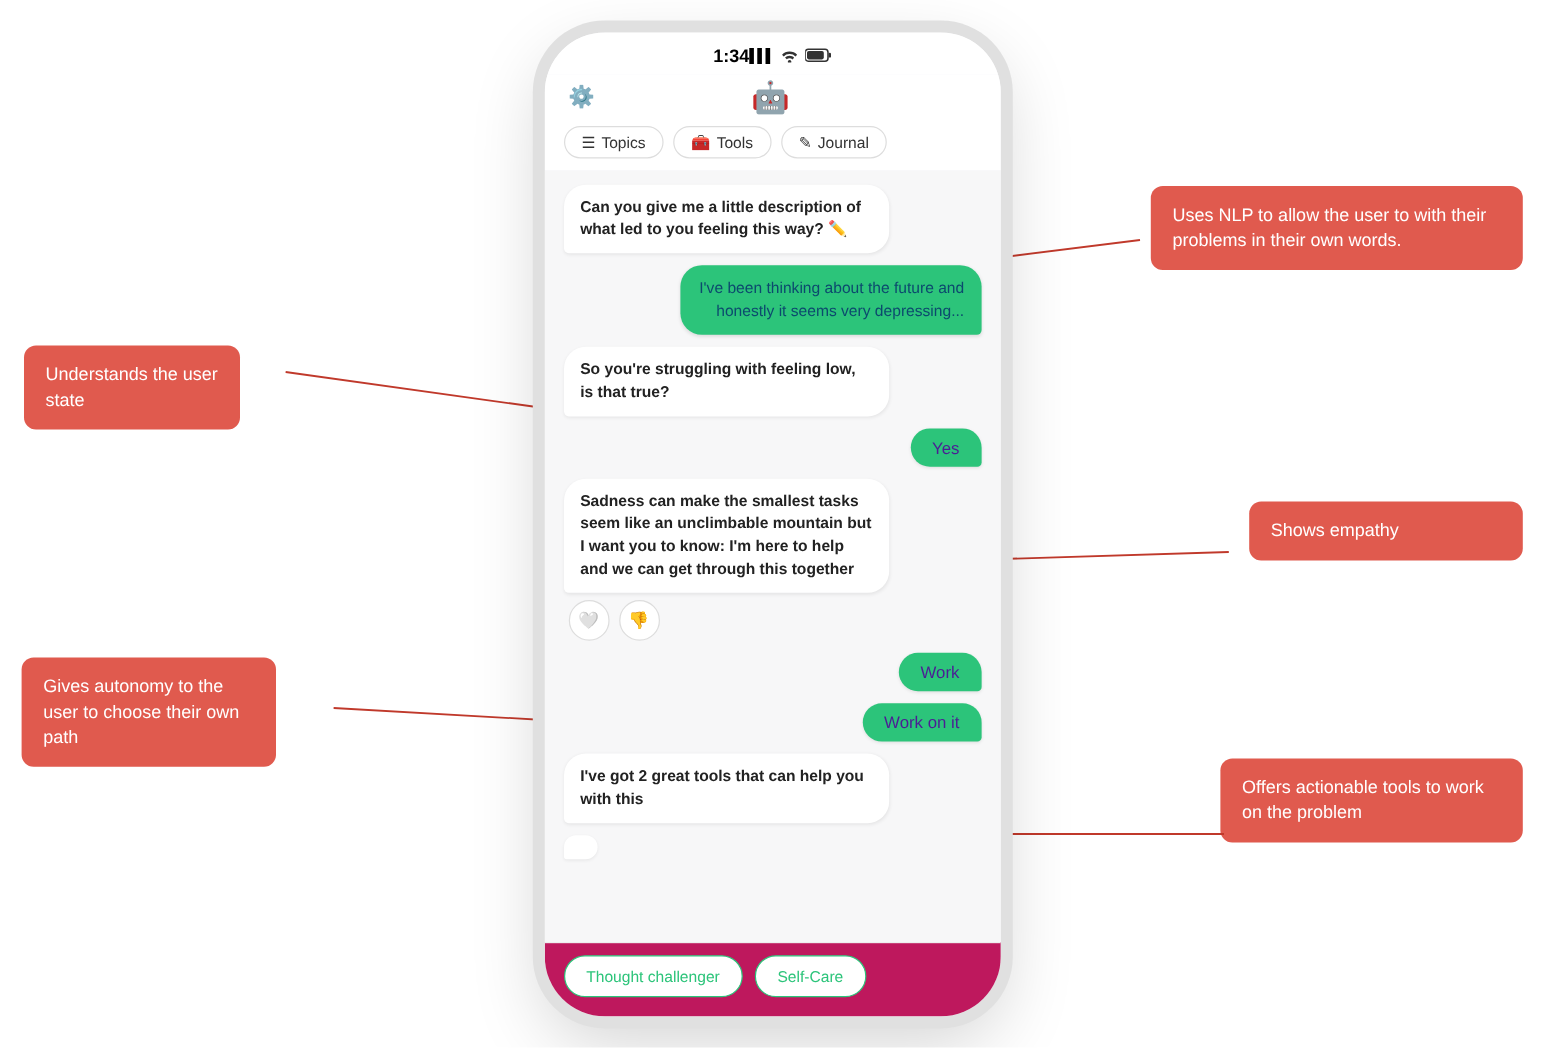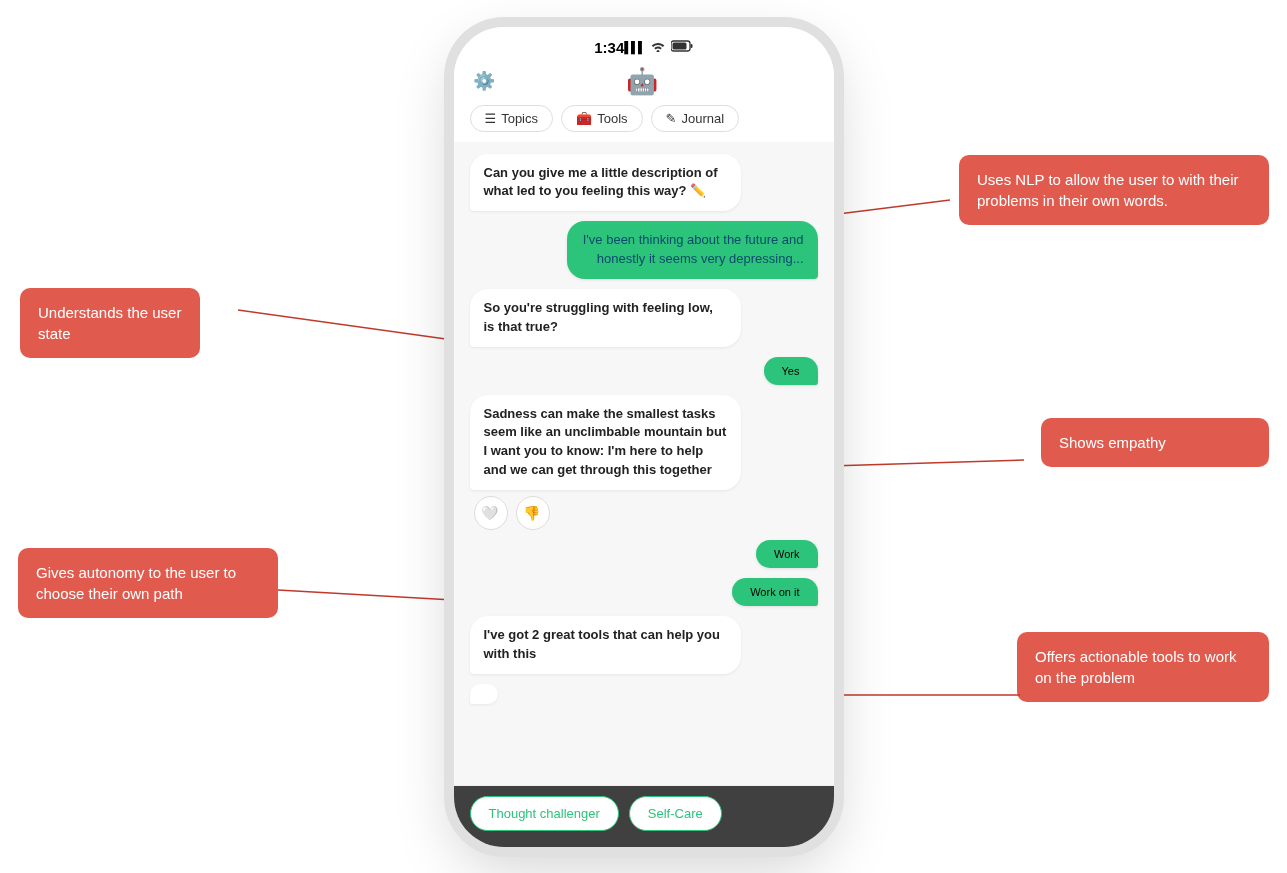--- a/index.html
+++ b/index.html
@@ -114,22 +114,22 @@
       line-height: 1.45;
       align-self: flex-end;
       box-shadow: 0 1px 3px rgba(0,0,0,0.1);
       text-align: right;
     }
 
     .bubble-user-short {
       background: #2cc47a;
       border-radius: 18px 18px 4px 18px;
       padding: 8px 18px;
-      font-size: 11px;
-      color: #000000;
+      font-size: 14px;
+      color: #4c1d95;
       align-self: flex-end;
       display: inline-block;
       box-shadow: 0 1px 3px rgba(0,0,0,0.1);
     }
 
     
     .feedback-row {
       display: flex;
       gap: 8px;
       align-self: flex-start;
@@ -148,21 +148,21 @@
       justify-content: center;
       font-size: 14px;
       cursor: pointer;
     }
 
     
     .action-btns {
       display: flex;
       gap: 10px;
       padding: 10px 16px 16px;
-      background: #404040;
+      background: #be185d;
       border-top: 1px solid #eee;
     }
 
     .action-btn {
       border: 1.5px solid #2cc47a;
       background: #fff;
       color: #2cc47a;
       border-radius: 22px;
       padding: 9px 18px;
       font-size: 13px;
@@ -197,21 +197,21 @@
 
     .ann-empathy {
       top: 418px;
       right: 18px;
       width: 228px;
     }
 
     .ann-autonomy {
       top: 548px;
       left: 18px;
-      width: 260px;
+      width: 212px;
     }
 
     .ann-actionable {
       top: 632px;
       right: 18px;
       width: 252px;
     }
 
     
     .lines-svg {

